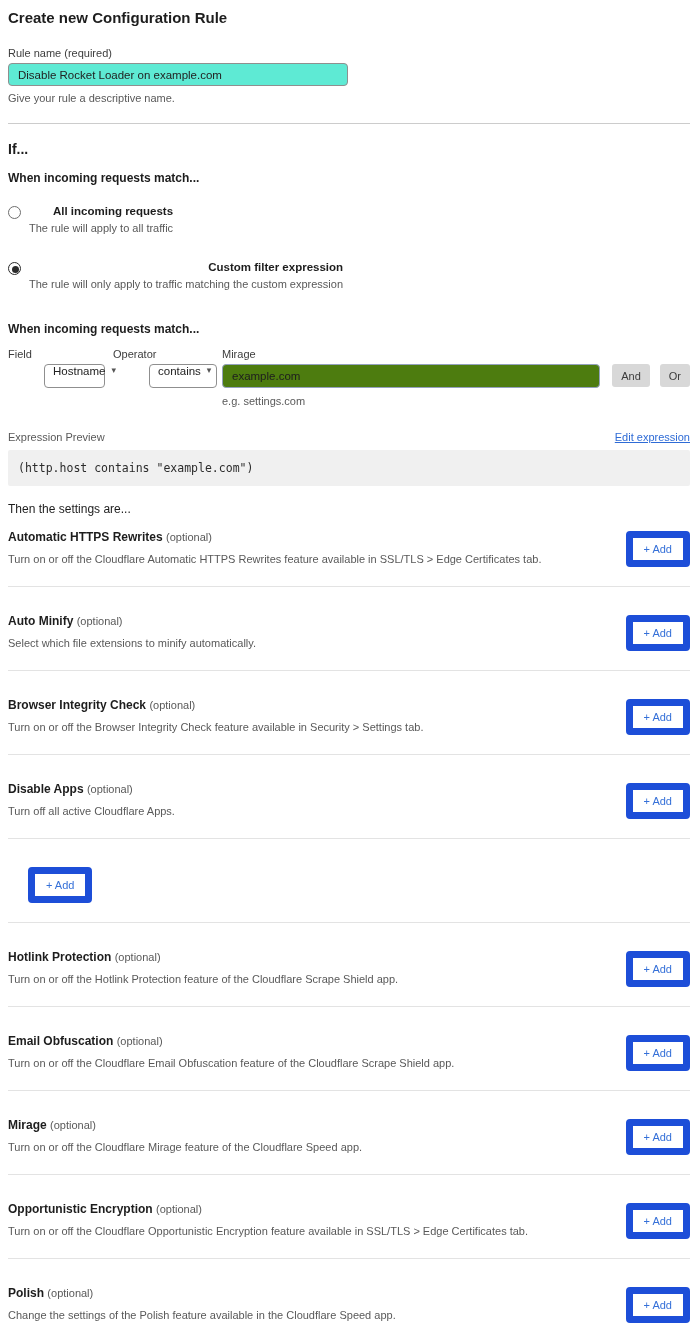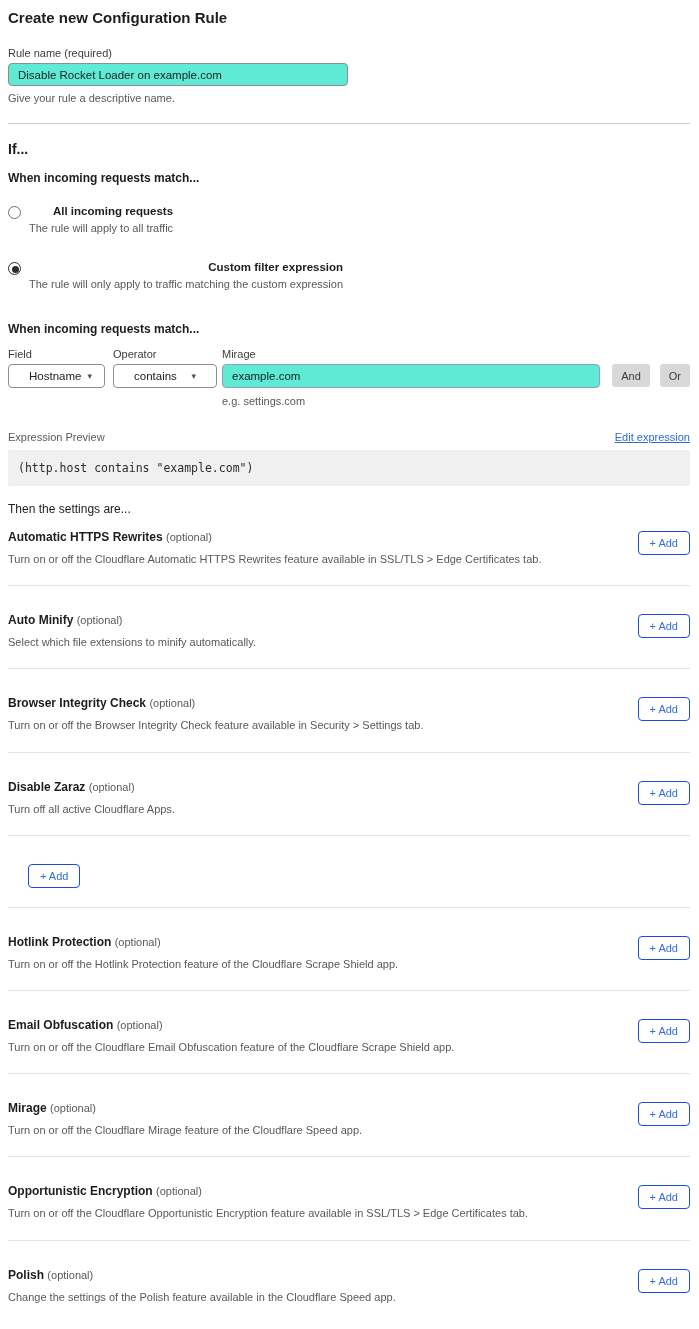--- a/index.html
+++ b/index.html
@@ -52,28 +52,28 @@
   .match-heading { font-size: 12px; font-weight: bold; color: #1d1d1d; margin: 32px 0 12px 0; }
 
   .filter-row { display: flex; align-items: flex-start; }
   .fcol { display: flex; flex-direction: column; }
   .fcol-field { width: 97px; margin-right: 8px; }
   .fcol-operator { width: 104px; margin-right: 5px; }
   .fcol-value { flex: 1; }
   .flabel { font-size: 11px; color: #3d3d3d; margin-bottom: 4px; }
   .select-box {
     height: 24px; border: 1px solid #8f8f8f; border-radius: 4px;
-    background: #fff; display: flex; align-items: center; justify-content: space-between;
-    padding: 0 20px; font-size: 11.5px; color: #222; cursor: pointer;
+    background: #fff; display: flex; justify-content: space-between;
+    padding: 0 8px; font-size: 11.5px; color: #222; cursor: pointer; margin-left: 36px;
   }
   .select-arrow { font-size: 9px; color: #555; margin-left: 6px; }
   .value-input {
     height: 24px; width: 100%;
     border: 1px solid #93a1bd; border-radius: 4px;
-    background: #5eead4; padding: 0 9px;
+    background: #4d7c0f; padding: 0 9px;
     font-size: 11.5px; color: #1d1d1d;
     font-family: "Liberation Sans", sans-serif; outline: none;
   }
   .eg-help { font-size: 11px; color: #595959; margin-top: 7px; }
   .andor-group { display: flex; margin-left: 12px; margin-top: 16px; }
   .andor-btn {
     height: 23px; padding: 0 9px; margin-left: 10px;
     background: #d8d8d8; color: #3c3c3c; border: none; border-radius: 3px;
     font-size: 11px; font-family: "Liberation Sans", sans-serif; cursor: pointer;
   }
@@ -94,21 +94,21 @@
     display: flex; justify-content: space-between; align-items: flex-start;
     padding: 27px 0 19px 0; border-top: 1px solid #e3e3e3;
   }
   .setting-row.first { border-top: none; padding-top: 14px; gap: 47px; }
   .setting-title { font-size: 12px; }
   .setting-name { font-weight: bold; color: #1d1d1d; }
   .optional { font-size: 11px; color: #595959; font-weight: normal; }
   .setting-desc { font-size: 11px; color: #595959; margin-top: 9px; line-height: 1.2; }
   .add-btn {
     flex: 0 0 auto; margin-left: 20px; margin-top: 1px;
-    background: #fff; border: 1px solid #1d4ed8; border-radius: 4px;
+    background: #fff; border: 7px solid #1d4ed8; border-radius: 4px;
     color: #3570d8; font-size: 11px; font-family: "Liberation Sans", sans-serif;
     padding: 5px 11px; cursor: pointer;
   }
 </style>
 </head>
 <body>
 
 <div class="page">
 
   <h1 class="page-title">Create new Configuration Rule</h1>
@@ -207,21 +207,21 @@
         <span class="optional">(optional)</span>
       </div>
       <div class="setting-desc">Turn on or off the Browser Integrity Check feature available in Security &gt; Settings tab.</div>
     </div>
     <button class="add-btn">+ Add</button>
   </div>
 
   <div class="setting-row">
     <div class="setting-text">
       <div class="setting-title">
-        <span class="setting-name">Disable Zaraz</span>
+        <span class="setting-name">Disable Apps</span>
         <span class="optional">(optional)</span>
       </div>
       <div class="setting-desc">Turn off all active Cloudflare Apps.</div>
     </div>
     <button class="add-btn">+ Add</button>
   </div>
 
   <div class="setting-row">
     <button class="add-btn">+ Add</button>
   </div>

